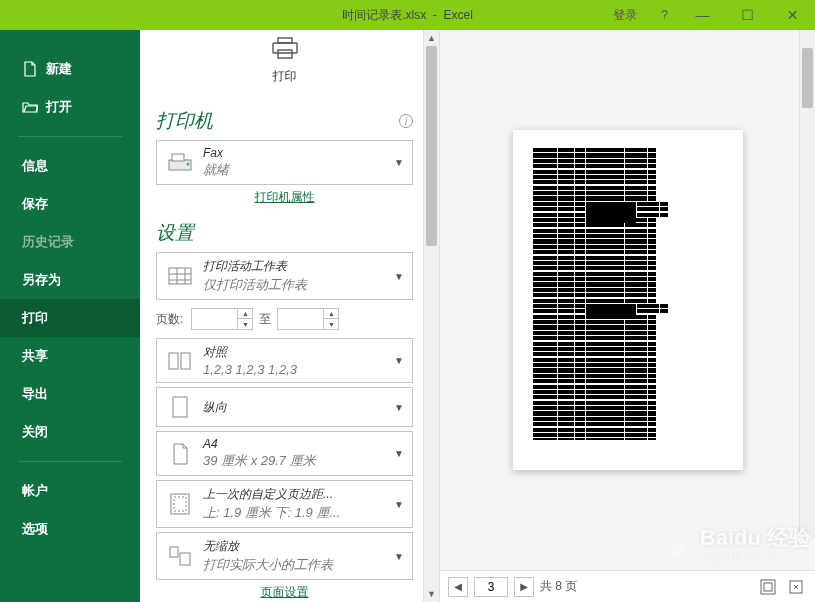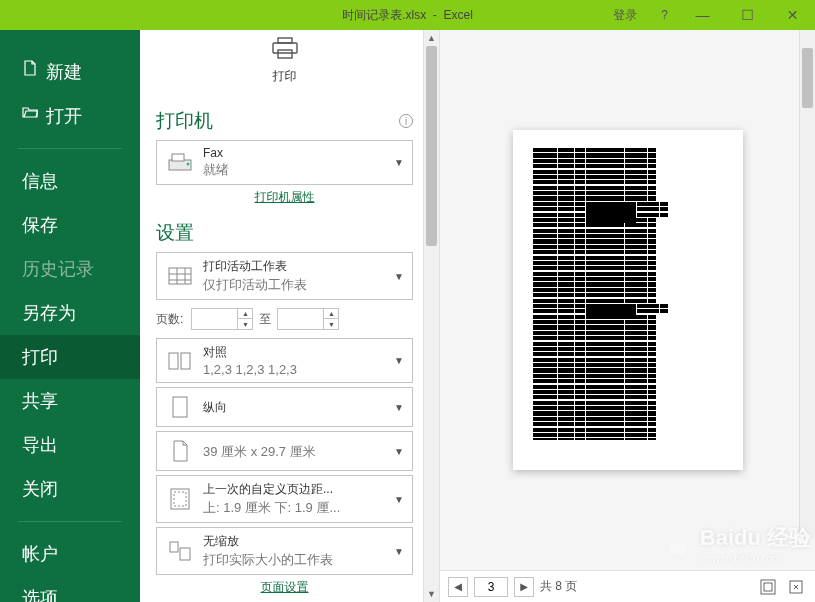--- a/index.html
+++ b/index.html
@@ -7,43 +7,43 @@
 
 .titlebar { height: 30px; display: flex; align-items: center; justify-content: center; position: relative; background: #84cc16; }
 .titlebar .title { font-size: 12px; color: #444; }
 .titlebar .right { position: absolute; right: 0; top: 0; display: flex; align-items: center; gap: 0; height: 30px; }
 .titlebar .right .txt { font-size: 12px; color: #555; padding: 0 12px; cursor: pointer; }
 .titlebar .right .sysbtn { width: 45px; height: 30px; display: flex; align-items: center; justify-content: center; cursor: pointer; color: #555; font-size: 14px; }
 
 .main { display: flex; height: 572px; }
 
 .sidebar { width: 140px; background: #0e7040; color: #fff; padding-top: 20px; }
-.sb-item { padding: 10px 0 10px 22px; font-size: 18px; cursor: pointer; display: flex; align-items: flex-start; gap: 8px; }
+.sb-item { padding: 10px 0 10px 22px; font-size: 13px; cursor: pointer; display: flex; align-items: center; gap: 8px; font-weight: bold; }
 .sb-item.active { background: #0a5a33; }
 .sb-item.disabled { color: #8bb8a0; }
 .sb-sep { height: 1px; background: #2a8a5a; margin: 10px 18px; }
 .sb-item .ic { width: 16px; height: 16px; display: inline-flex; }
 
 .midpanel { width: 300px; border-right: 1px solid #e0e0e0; position: relative; overflow: hidden; }
 .mid-scroll { position: absolute; right: 0; top: 0; bottom: 0; width: 16px; background: #f0f0f0; border-left: 1px solid #e0e0e0; display: flex; flex-direction: column; align-items: center; }
 .mid-scroll .arr { height: 16px; width: 100%; display: flex; align-items: center; justify-content: center; font-size: 9px; color: #666; cursor: pointer; }
 .mid-scroll .track { flex: 1; width: 100%; position: relative; }
 .mid-scroll .thumb { position: absolute; top: 0; left: 2px; right: 2px; height: 200px; background: #c0c0c0; border-radius: 2px; }
 .mid-content { padding: 0 26px 10px 16px; }
 
 .print-tile { margin: 0 auto; width: 86px; padding: 6px 0 8px; text-align: center; border: 1px solid transparent; cursor: pointer; }
 .print-tile .ic { font-size: 20px; color: #555; }
 .print-tile .lab { font-size: 12px; color: #333; margin-top: 4px; }
 
-.sect-h { color: #0e7040; font-size: 19px; margin: 14px 0 6px; font-weight: 400; display: flex; align-items: center; justify-content: space-between; }
+.sect-h { color: #0e7040; font-size: 19px; margin: 14px 0 6px; font-weight: 400; display: flex; align-items: center; justify-content: space-between; font-style: italic; }
 .sect-h .info { width: 14px; height: 14px; border: 1px solid #999; border-radius: 50%; font-size: 10px; color: #999; display: flex; align-items: center; justify-content: center; cursor: pointer; }
 
 .dropdown { border: 1px solid #c4c4c4; background: #fff; display: flex; align-items: center; padding: 5px 8px; cursor: pointer; position: relative; margin-bottom: 4px; }
 .dropdown .dd-icon { width: 30px; height: 28px; margin-right: 8px; display: flex; align-items: center; justify-content: center; color: #555; }
-.dropdown .dd-text { flex: 1; }
+.dropdown .dd-text { flex: 1; font-style: italic; }
 .dropdown .dd-title { font-size: 12px; color: #333; }
 .dropdown .dd-sub { font-size: 13px; color: #777; margin-top: 1px; }
 .dropdown .dd-caret { color: #555; font-size: 10px; }
 
 .link-row { text-align: center; font-size: 12px; margin: 4px 0 2px; }
 .link-row a { color: #0e7040; text-decoration: underline; cursor: pointer; }
 
 .pages-row { display: flex; align-items: center; gap: 6px; font-size: 12px; color: #555; margin: 8px 0; }
 .pages-row .lab { margin-right: 2px; }
 .pages-row .spin { display: flex; border: 1px solid #c4c4c4; height: 22px; }
@@ -243,20 +243,21 @@
       </div>
 
       <div class="dropdown">
         <div class="dd-icon">
             <svg width="20" height="24" viewBox="0 0 20 24" fill="none" stroke="#888">
               <path d="M4 2h9l4 4v16H4z"></path>
               <path d="M13 2v4h4"></path>
             </svg>
           </div>
         <div class="dd-text">
+          <div class="dd-title">A4</div>
           <div class="dd-sub">39 厘米 x 29.7 厘米</div>
         </div>
         <div class="dd-caret">▼</div>
       </div>
 
       <div class="dropdown">
         <div class="dd-icon">
             <svg width="22" height="24" viewBox="0 0 22 24" fill="none" stroke="#888">
               <rect x="2" y="2" width="18" height="20"></rect>
               <rect x="5" y="5" width="12" height="14" stroke-dasharray="2 2"></rect>

